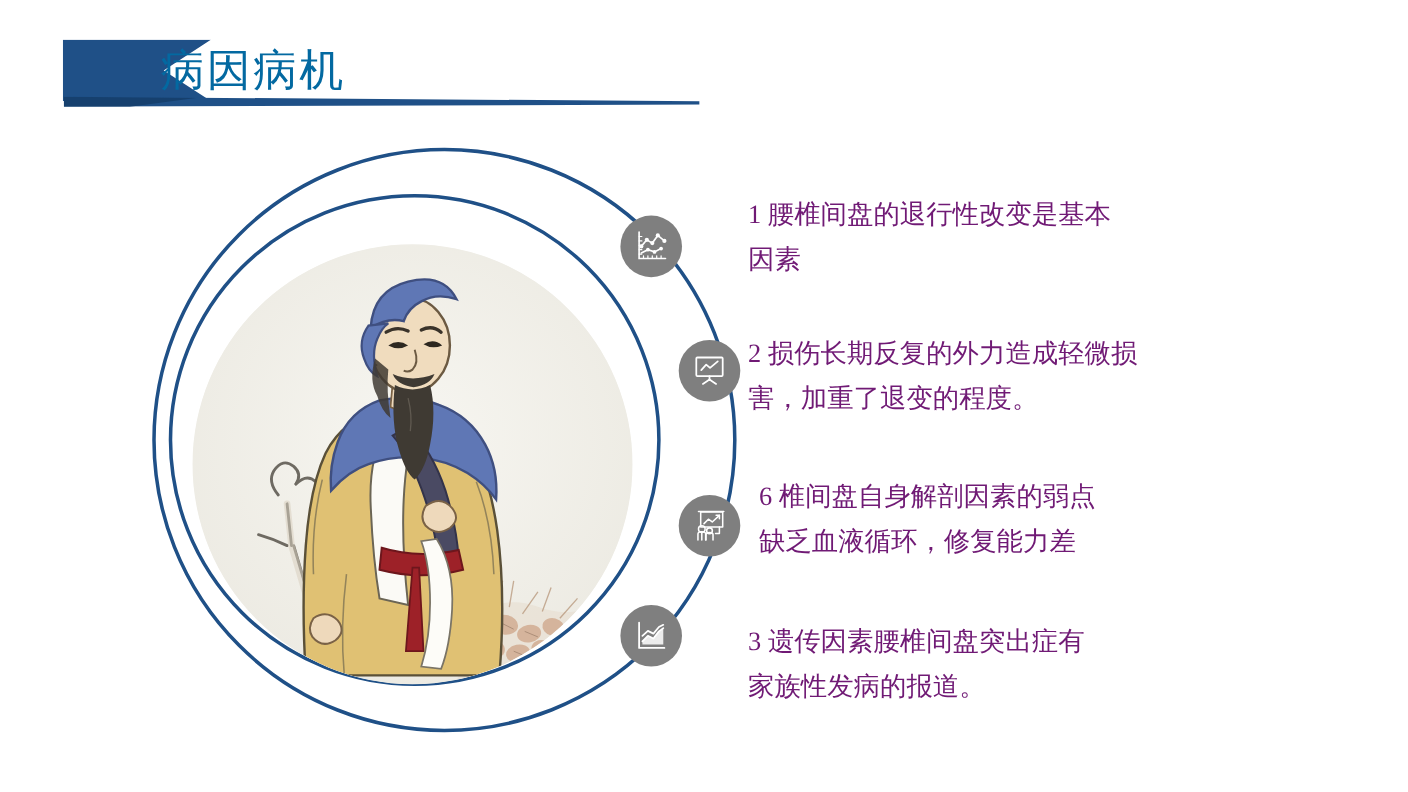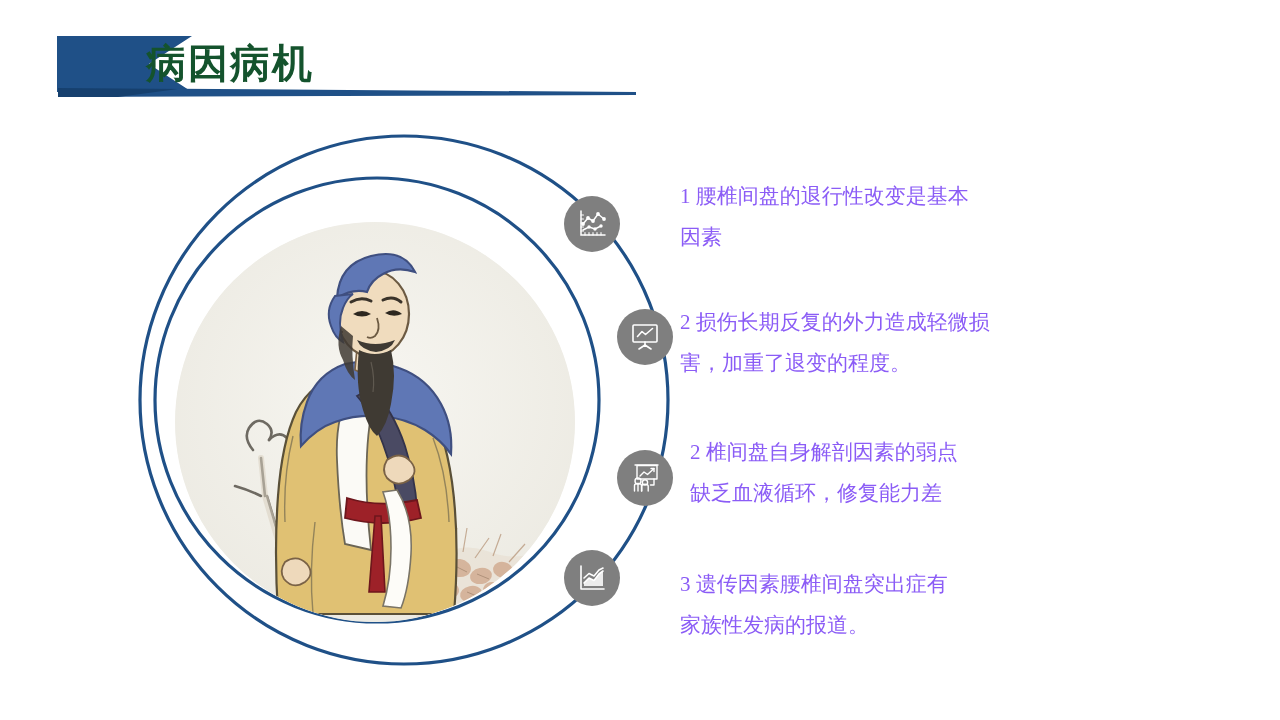--- a/index.html
+++ b/index.html
@@ -30,22 +30,22 @@
     background: #1F5087;
     clip-path: polygon(0 0, 100% 0, 68% 50%, 100% 100%, 0 100%);
   }
   .title-text {
     position: absolute;
     left: 146px;
     top: 36px;
     height: 56px;
     line-height: 56px;
     font-size: 40px;
-    font-weight: 700;
-    color: #14532d;
+    font-weight: 400;
+    color: #0369a1;
     letter-spacing: 2px;
     white-space: nowrap;
     font-family: "Liberation Serif", "DejaVu Serif", serif;
   }
   .title-rule {
     position: absolute;
     left: 58px;
     top: 88px;
     width: 578px;
     height: 9px;
@@ -102,22 +102,22 @@
   .badge-4 { left: 434px; top: 424px; }
 
   
   .bullets {
     position: absolute;
     left: 676px;
     top: 176px;
     width: 576px;
   }
   .bullet {
-    color: #8b5cf6;
-    font-size: 21px;
+    color: #701a75;
+    font-size: 24px;
     line-height: 41px;
     font-family: "Liberation Serif", "DejaVu Serif", serif;
     white-space: pre-line;
   }
   .b1 { position: absolute; left: 4px;  top: 0px;   width: 520px; }
   .b2 { position: absolute; left: 4px;  top: 126px; width: 556px; }
   .b3 { position: absolute; left: 14px; top: 256px; width: 540px; }
   .b4 { position: absolute; left: 4px;  top: 388px; width: 540px; }
 </style>
 </head>
@@ -300,19 +300,19 @@
       </svg>
     </div>
 
   </div>
 
   <div class="bullets">
     <div class="bullet b1">1 腰椎间盘的退行性改变是基本
    因素</div>
     <div class="bullet b2">2 损伤长期反复的外力造成轻微损
    害，加重了退变的程度。</div>
-    <div class="bullet b3">2  椎间盘自身解剖因素的弱点
+    <div class="bullet b3">6  椎间盘自身解剖因素的弱点
    缺乏血液循环，修复能力差</div>
     <div class="bullet b4">3  遗传因素腰椎间盘突出症有
 家族性发病的报道。</div>
   </div>
 
 </div>
 
 </body></html>

